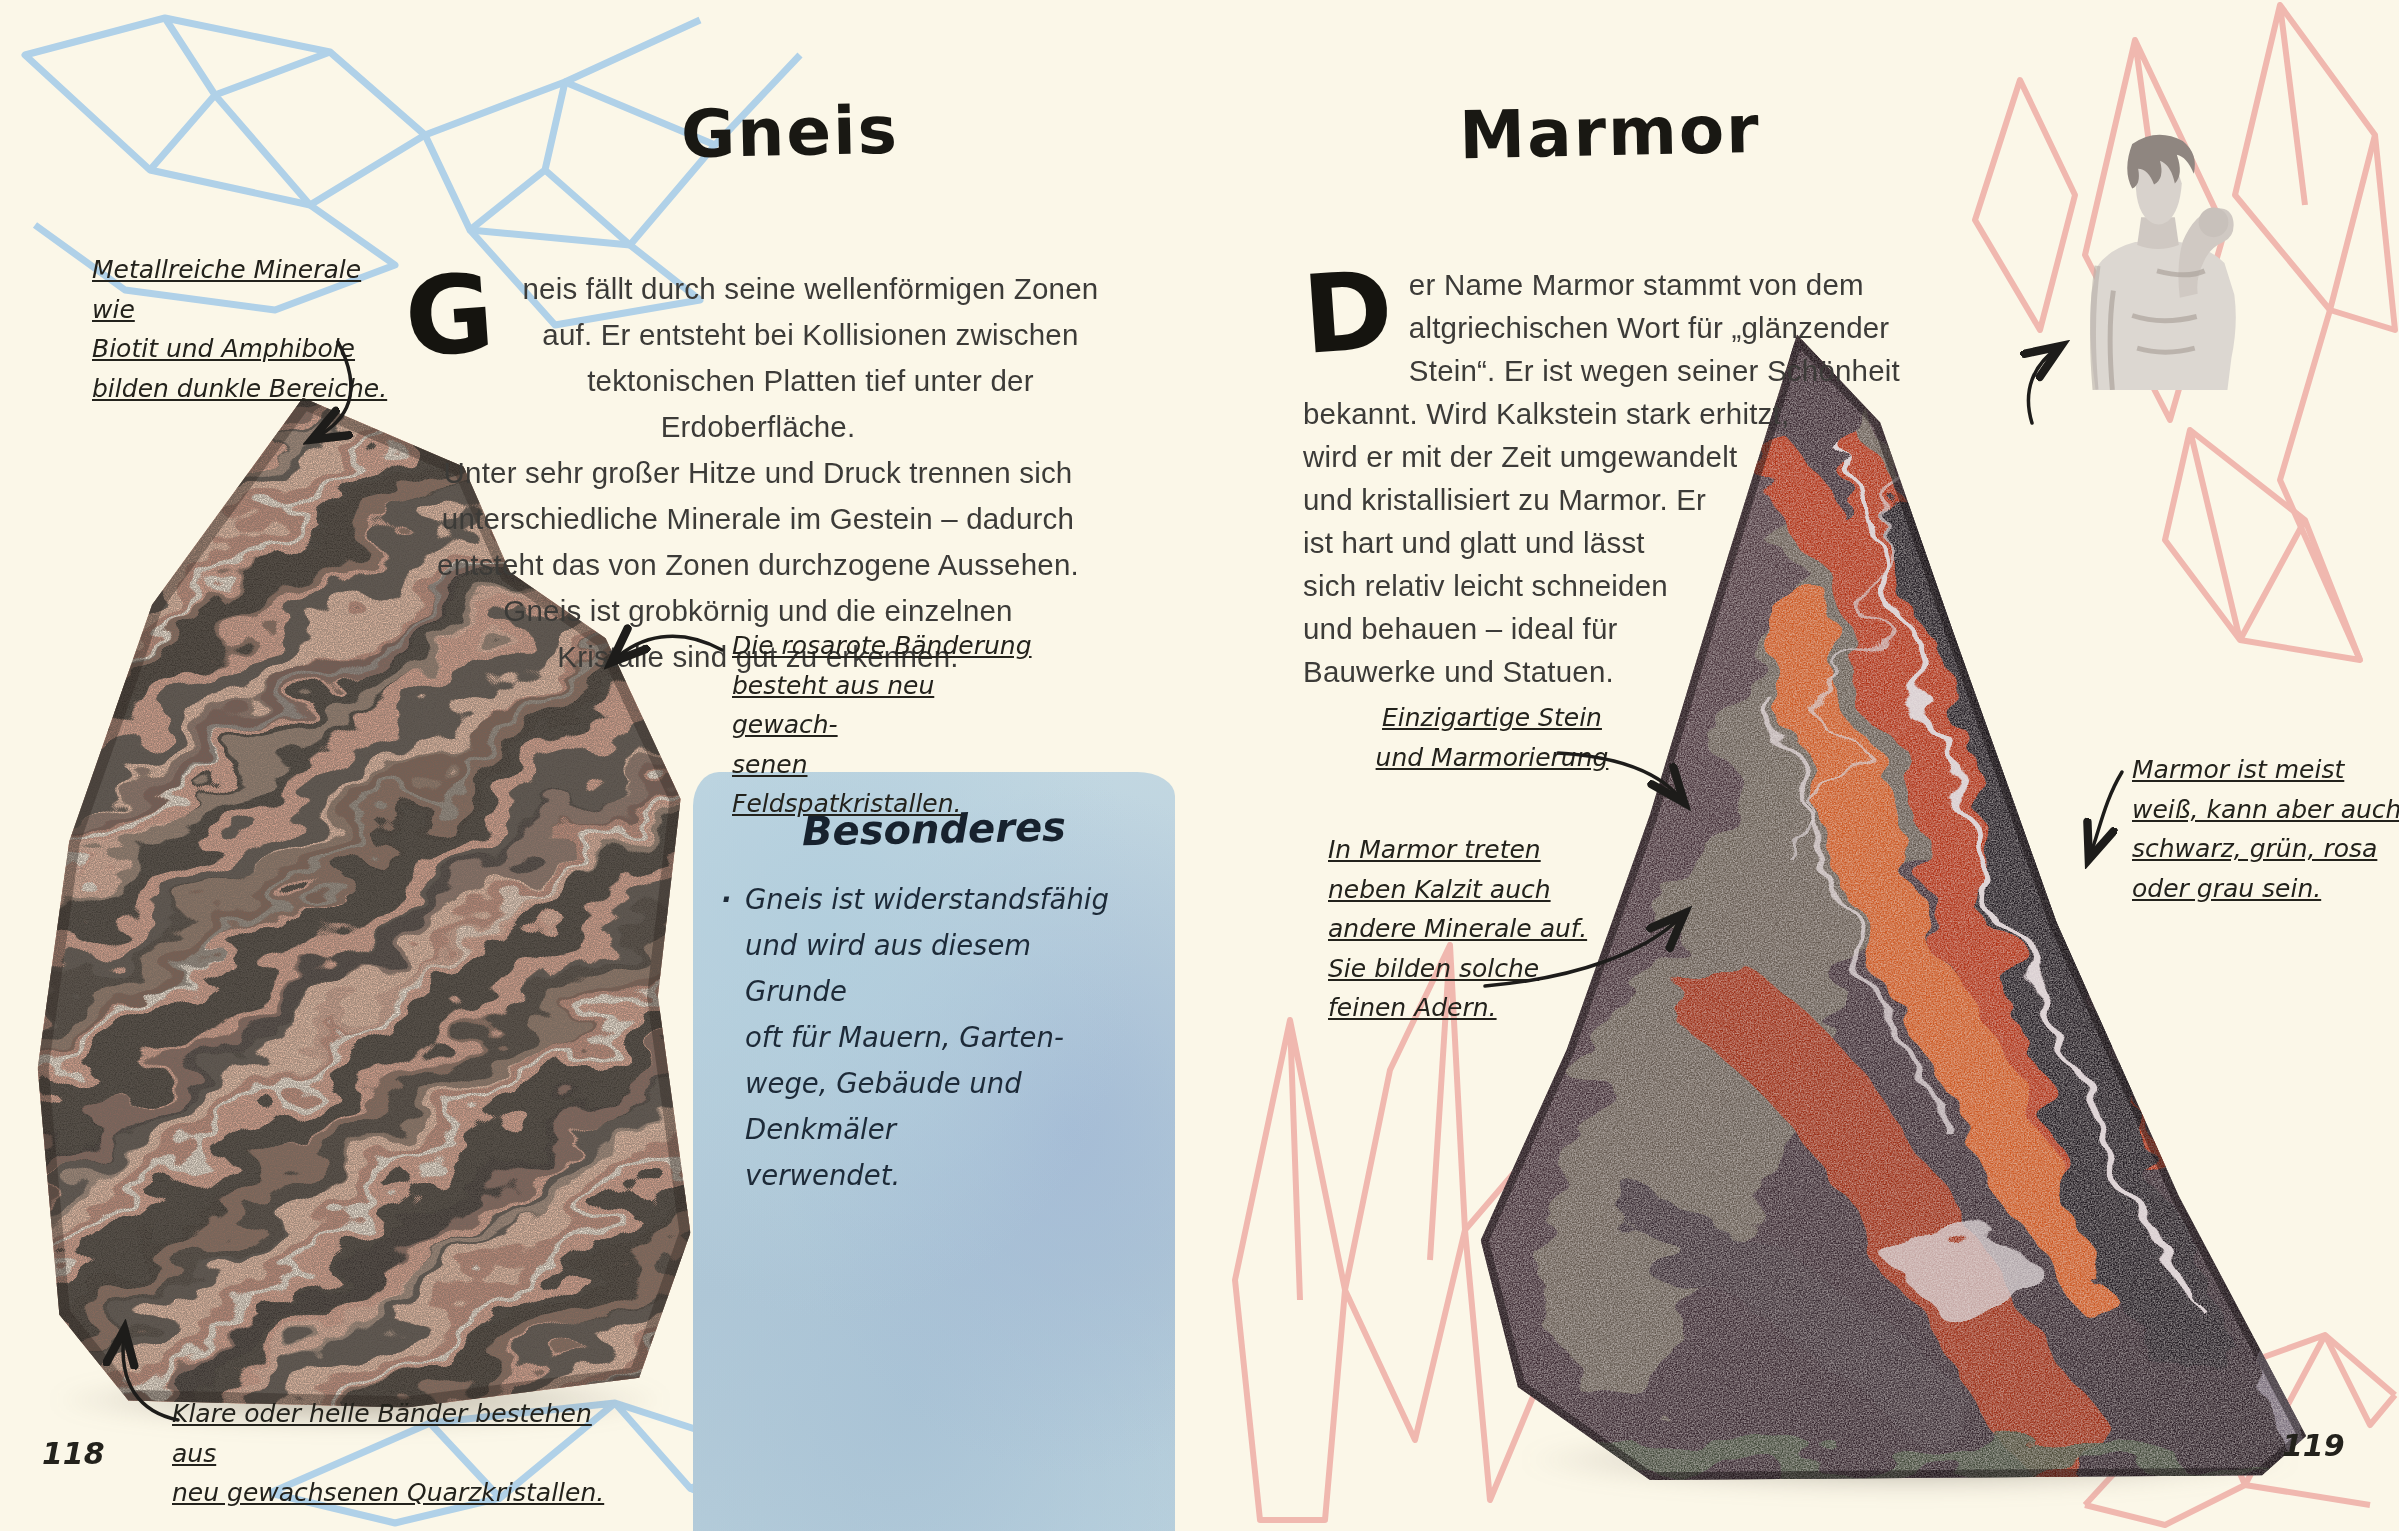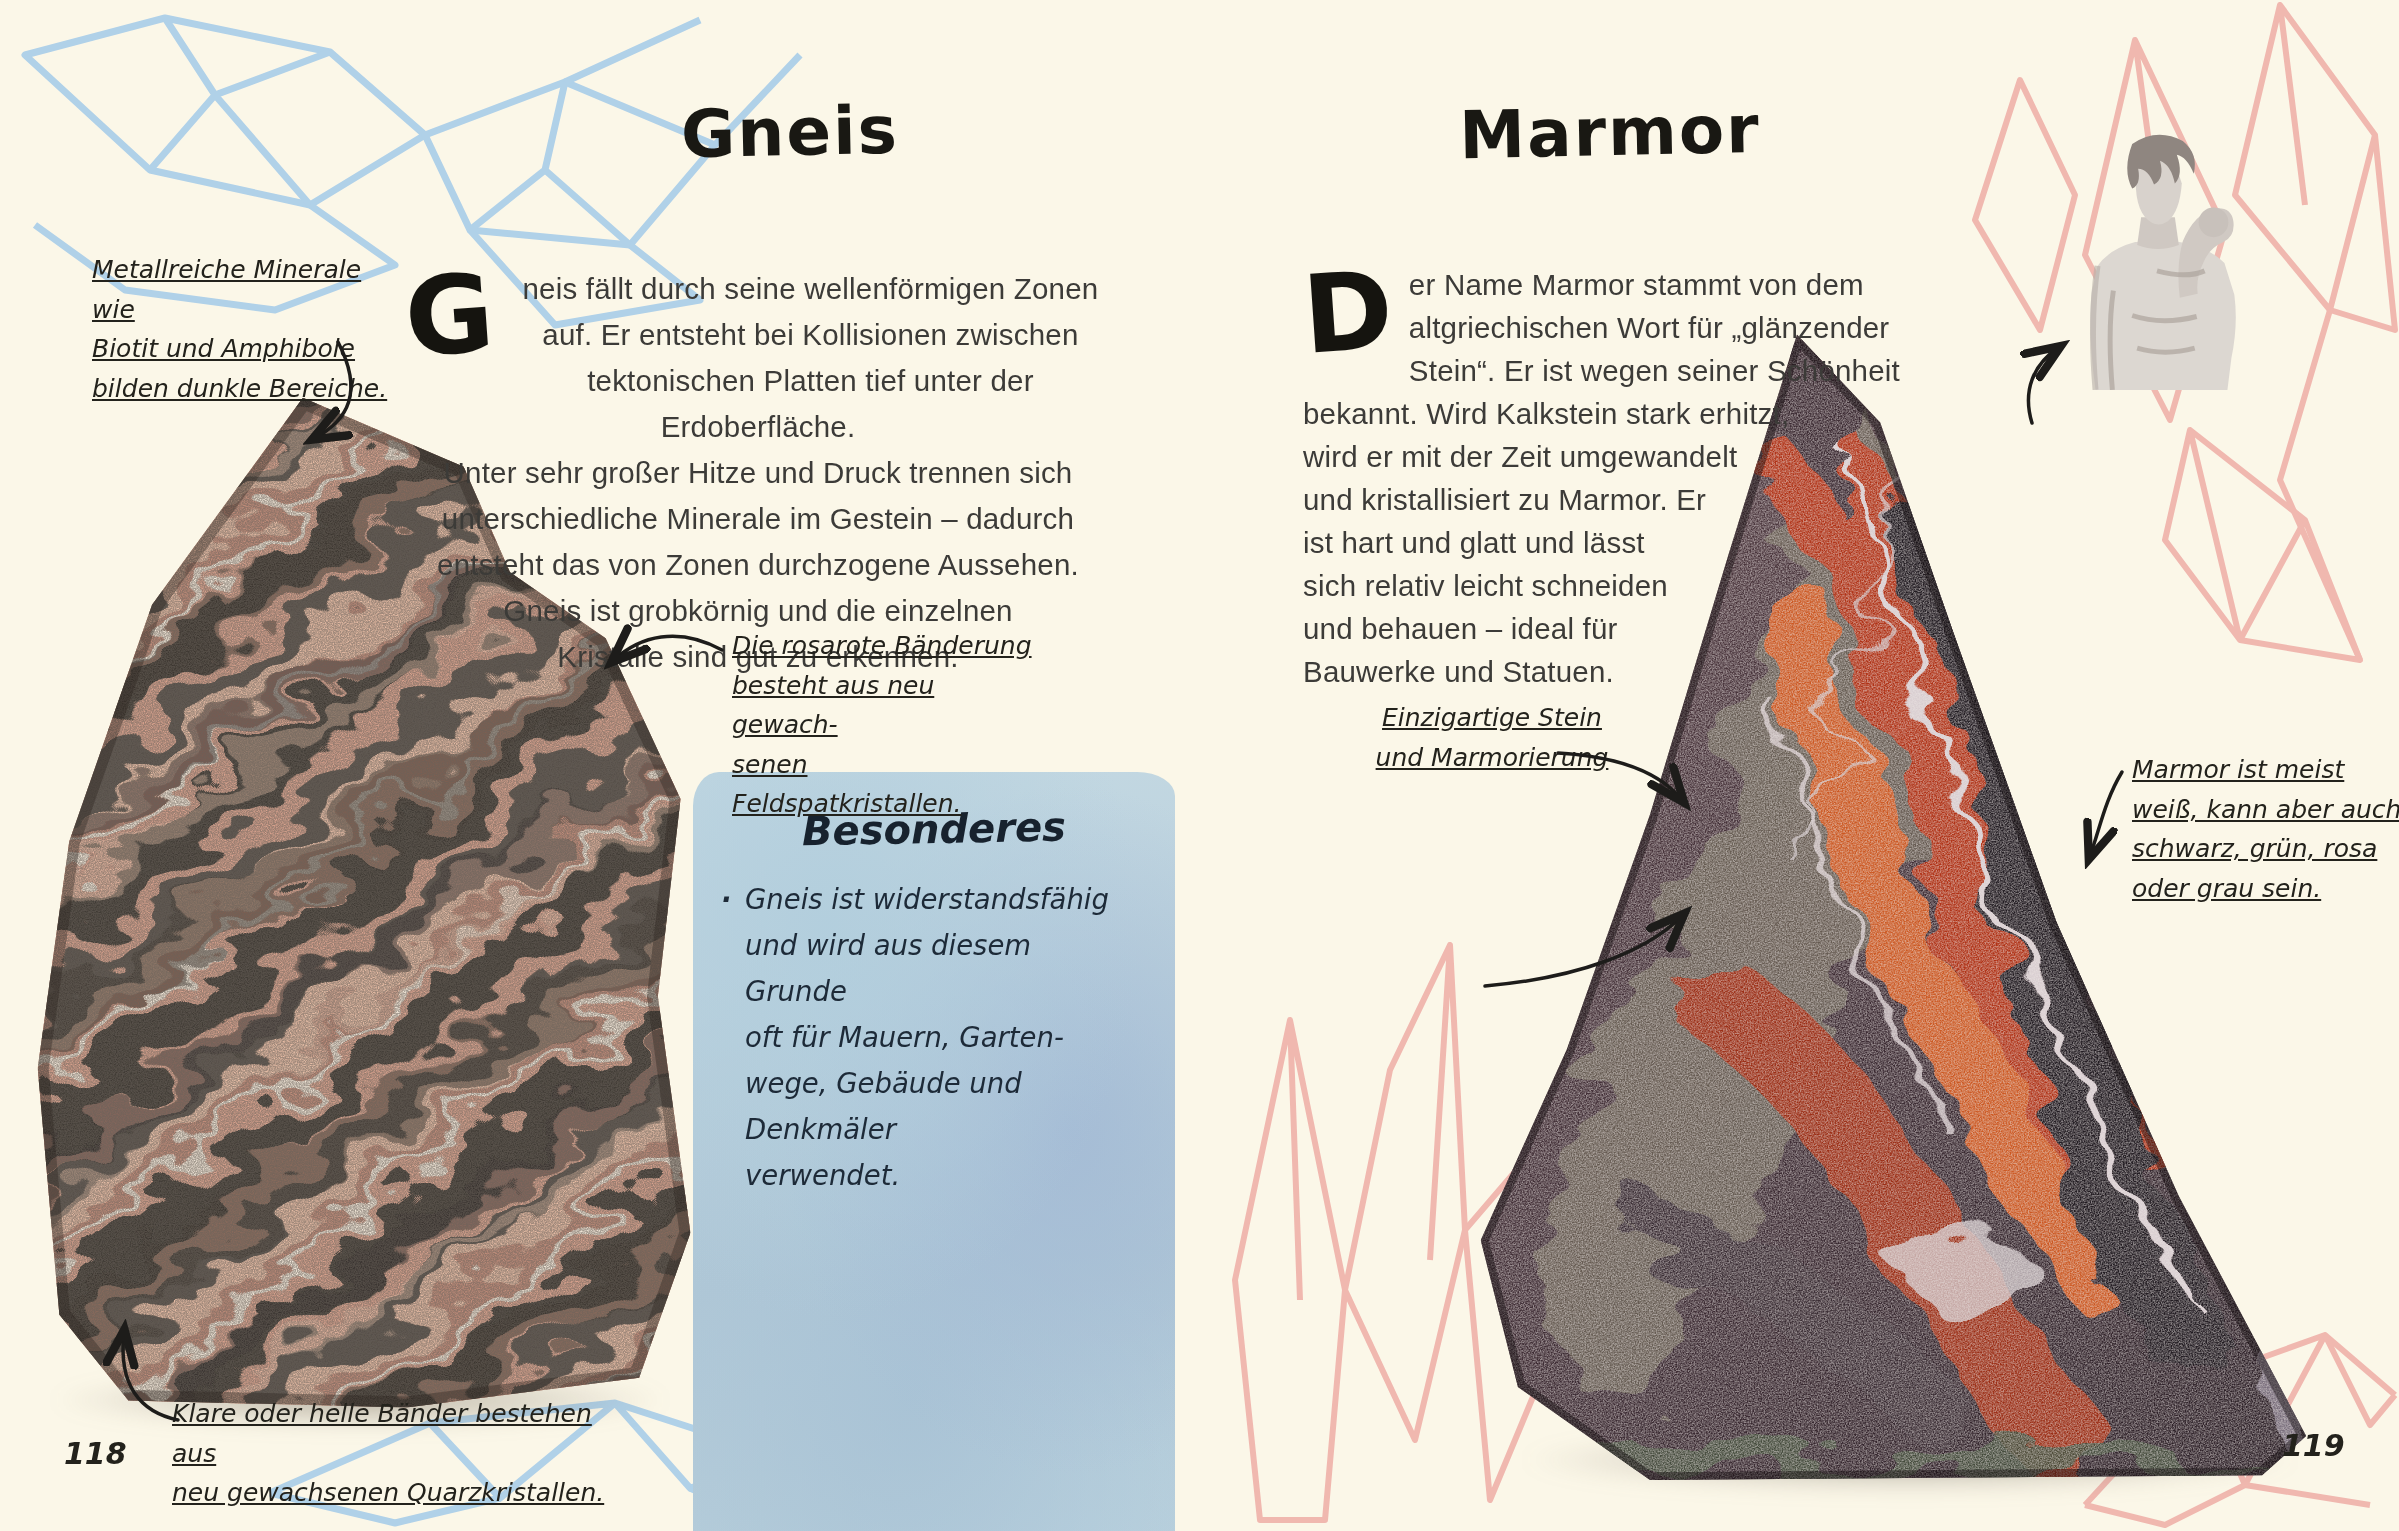--- a/index.html
+++ b/index.html
@@ -191,21 +191,21 @@
 Biotit und Amphibole
 bilden dunkle Bereiche.</div>
 
   <div class="abs hand" style="left:732px;top:626px;width:300px;">Die rosarote Bänderung
 besteht aus neu gewach-
 senen Feldspatkristallen.</div>
 
   <div class="abs hand" style="left:172px;top:1394px;width:470px;">Klare oder helle Bänder bestehen aus
 neu gewachsenen Quarzkristallen.</div>
 
-  <div class="abs pagenum" style="left:64px;top:1436px;text-align:right;">118</div>
+  <div class="abs pagenum" style="left:42px;top:1436px;text-align:right;">118</div>
 
   <div class="abs wcbox">
     <div class="box-title">Besonderes</div>
     <div class="bullets">
       <div class="bullet">Gneis ist widerstandsfähig
 und wird aus diesem Grunde
 oft für Mauern, Garten-
 wege, Gebäude und Denkmäler
 verwendet.</div>
     </div>
@@ -223,20 +223,25 @@
 ist hart und glatt und lässt
 sich relativ leicht schneiden
 und behauen – ideal für
 Bauwerke und Statuen.</span>
   </div>
 
 
   <div class="abs hand" style="left:1342px;top:698px;width:300px;text-align:center;">Einzigartige Stein
 und Marmorierung</div>
 
+  <div class="abs hand" style="left:1328px;top:830px;width:260px;">In Marmor treten
+neben Kalzit auch
+andere Minerale auf.
+Sie bilden solche
+feinen Adern.</div>
 
   <div class="abs hand" style="left:2132px;top:750px;width:270px;">Marmor ist meist
 weiß, kann aber auch
 schwarz, grün, rosa
 oder grau sein.</div>
 
   <div class="abs pagenum" style="left:2282px;top:1428px;">119</div>
 
   <svg class="abs arrows" width="2399" height="1531" viewBox="0 0 2399 1531" fill="none" stroke="#1d1c1a" stroke-width="3.5" stroke-linecap="round">
     <defs>

